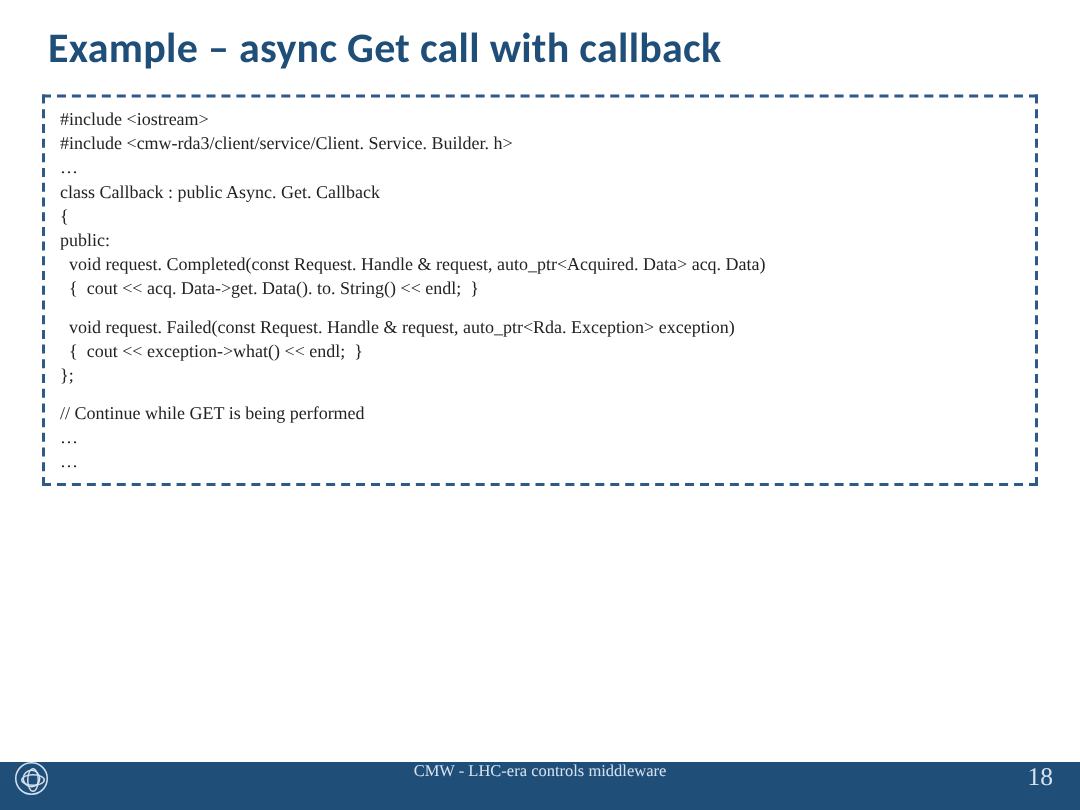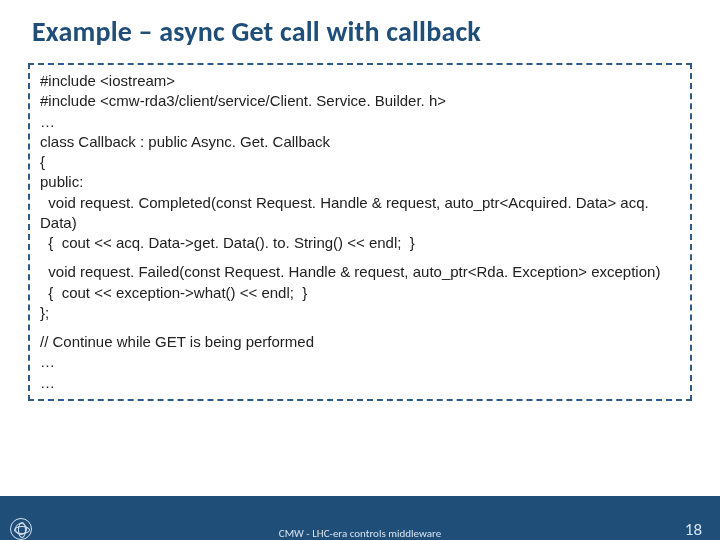--- a/index.html
+++ b/index.html
@@ -15,35 +15,36 @@
     color: #1f4e79;
     font-size: 28px;
     font-weight: 700;
     padding: 14px 0 10px 32px;
     letter-spacing: 0.2px;
   }
   .codebox {
     margin: 4px 28px 0 28px;
     border: 2px dashed #2e5a8a;
     padding: 6px 10px 4px 10px;
-    font-family: Liberation Sans, sans-serif;
-    font-size: 15px;
+    font-family: Liberation Serif, serif;
+    font-size: 12px;
     line-height: 1.35;
     color: #222;
   }
   .codebox .blk { margin-bottom: 9px; white-space: pre-wrap; }
   .codebox .blk:last-child { margin-bottom: 2px; }
   .footer {
     position: absolute;
     bottom: 0; left: 0; right: 0;
-    height: 44px;
+    height: 32px;
     background: #1f4e79;
     display: flex;
-    align-items: flex-end;
+    align-items: flex-start;
     justify-content: center;
+    font-family: Liberation Serif, serif;
   }
   .footer-text {
     color: #d6e2ef;
     font-size: 11px;
   }
   .pagenum {
     position: absolute;
     right: 18px;
     color: #d6e2ef;
     font-size: 17px;

